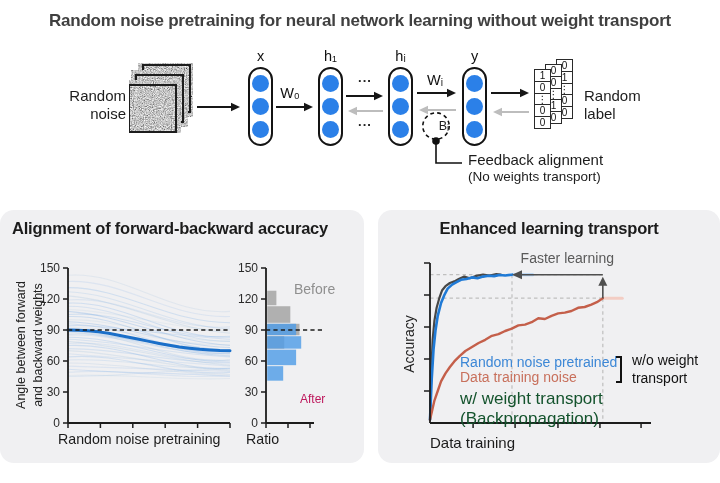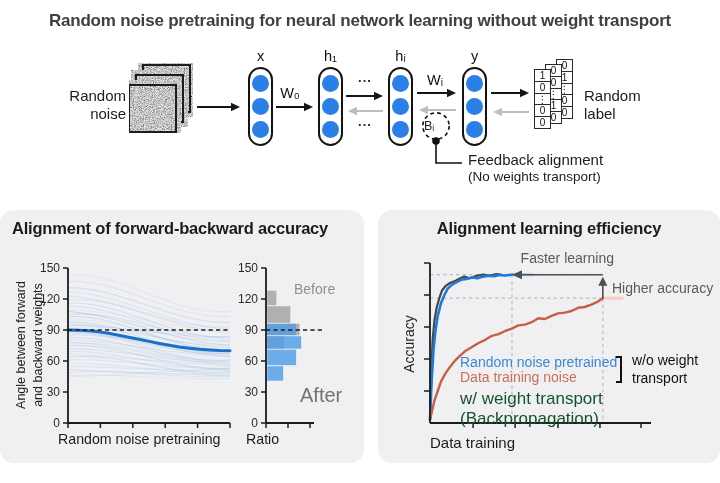--- a/index.html
+++ b/index.html
@@ -117,21 +117,21 @@
   <div class="abs caps" style="left:462px;top:67px">
     <div class="node"></div>
       <div class="node"></div>
       <div class="node"></div>
   </div>
 
   <div class="abs wlab" style="left:270px;top:85px">W₀</div>
   <div class="abs wlab" style="left:415px;top:72px">Wᵢ</div>
   <div class="abs dots" style="left:351px;top:70px">...</div>
   <div class="abs dots" style="left:351px;top:114px">...</div>
-  <div class="abs" style="left:424px;top:119px;width:25px;text-align:left;font-size:12.5px">Bᵢ</div>
+  <div class="abs" style="left:424px;top:119px;width:25px;text-align:right;font-size:12.5px">Bᵢ</div>
 
   <div class="abs" id="labelStack">
       <div class="lcol" style="left: 22px; top: 0px; z-index: 0;">
         <div class="lcell">0</div>
         <div class="lcell">1</div>
         <div class="lcell">⋮</div>
         <div class="lcell">0</div>
         <div class="lcell">0</div>
       </div>
       <div class="lcol" style="left: 11px; top: 5px; z-index: 1;">
@@ -243,24 +243,24 @@
       <rect x="237.2" y="78.19999999999999" width="17" height="12.433333333333337" fill="#a8a8a8" opacity="0.9"></rect>
       <rect x="237.2" y="65.79999999999998" width="28.9" height="11.400000000000006" fill="#4f9ce6" opacity="0.82"></rect>
       <rect x="237.2" y="78.19999999999999" width="34" height="12.433333333333337" fill="#4f9ce6" opacity="0.82"></rect>
       <rect x="237.2" y="91.63333333333333" width="28.9" height="15.533333333333331" fill="#4f9ce6" opacity="0.82"></rect>
       <rect x="237.2" y="108.16666666666666" width="15.979999999999999" height="14.5" fill="#4f9ce6" opacity="0.82"></rect>
       <line x1="236" y1="71.99999999999999" x2="292" y2="71.99999999999999" stroke="#1c1c1c" stroke-width="1.4" stroke-dasharray="4.2 3.2"></line>
     </svg>
   <div class="abs axlab nowrap" style="left:58px;top:431px;width:184px;font-size:14.2px">Random noise pretraining</div>
   <div class="abs axlab" style="left:246px;top:431px;width:80px;font-size:14.2px">Ratio</div>
   <div class="abs" style="left:294px;top:281px;font-size:14px;color:#8f8f8f">Before</div>
-  <div class="abs" style="left:300px;top:384px;font-size:20px;color:#737373">After</div>
+  <div class="abs" style="left:300px;top:392px;font-size:12px;color:#be185d">After</div>
 
   <div class="abs panel" id="panelR"></div>
-  <div class="abs ptitle" style="left:378px;top:219px;width:342px;text-align:center">Alignment learning efficiency</div>
+  <div class="abs ptitle" style="left:378px;top:219px;width:342px;text-align:center">Enhanced learning transport</div>
   <div class="abs rot" id="ylabR">Accuracy</div>
   <svg class="abs" id="effSvg" style="left:395px;top:250px" width="322" height="188" viewBox="0 0 322 188">
       <line x1="35" y1="24.680000000000007" x2="207.822" y2="24.680000000000007" stroke="#bfbfbf" stroke-width="1.2" stroke-dasharray="3.5 3"></line>
       <line x1="35" y1="48.19999999999999" x2="207.822" y2="48.19999999999999" stroke="#bfbfbf" stroke-width="1.2" stroke-dasharray="3.5 3"></line>
       <line x1="116.991" y1="24.680000000000007" x2="116.991" y2="173" stroke="#bfbfbf" stroke-width="1.2" stroke-dasharray="3.5 3"></line>
       <line x1="207.822" y1="48.19999999999999" x2="207.822" y2="173" stroke="#bfbfbf" stroke-width="1.2" stroke-dasharray="3.5 3"></line>
       <line x1="117.875" y1="24.680000000000007" x2="137.765" y2="24.680000000000007" stroke="#aed0f2" stroke-width="3" stroke-linecap="round"></line>
       <line x1="208.70600000000002" y1="48.19999999999999" x2="227.27" y2="48.19999999999999" stroke="#f3cdc4" stroke-width="3" stroke-linecap="round"></line>
       <polyline points="35,169.8 36.326,120.19999999999999 37.652,89.8 39.42,70.6 41.63,57.80000000000001 44.282,48.19999999999999 47.155,40.20000000000002 50.47,36.19999999999999 54.89,33 59.31,31.400000000000006 63.730000000000004,29 69.255,26.599999999999994 74.78,28.19999999999999 81.41,25.799999999999983 88.03999999999999,24.519999999999982 94.67,25.47999999999999 101.3,24.19999999999999 105.72,24.519999999999982" fill="none" stroke="#474747" stroke-width="2.2" stroke-linejoin="round" stroke-linecap="round"></polyline>
       <polyline points="35,169.8 36.768,128.2 38.536,99.39999999999999 40.525,80.2 42.735,65.8 46.05,53 49.365,45 52.68,38.599999999999994 57.1,34.599999999999994 61.519999999999996,32.19999999999999 65.94,29.80000000000001 71.465,29 76.99000000000001,27.400000000000006 82.515,28.19999999999999 88.03999999999999,26.599999999999994 93.565,25.799999999999983 99.08999999999999,26.120000000000005 104.615,25 110.14,25.47999999999999 116.991,24.680000000000007" fill="none" stroke="#1f7ad6" stroke-width="2.6" stroke-linejoin="round" stroke-linecap="round"></polyline>
@@ -276,21 +276,20 @@
       <line x1="120.08500000000001" y1="173" x2="120.08500000000001" y2="178" stroke="#1c1c1c" stroke-width="1.5"></line>
       <line x1="162.959" y1="173" x2="162.959" y2="178" stroke="#1c1c1c" stroke-width="1.5"></line>
       <line x1="204.949" y1="173" x2="204.949" y2="178" stroke="#1c1c1c" stroke-width="1.5"></line>
       <line x1="246.05499999999998" y1="173" x2="246.05499999999998" y2="178" stroke="#1c1c1c" stroke-width="1.5"></line>
       <line x1="207.822" y1="24.680000000000007" x2="125.991" y2="24.680000000000007" stroke="#4f4f4f" stroke-width="1.6"></line>
       <polygon points="116.991,24.680000000000007 126.991,20.180000000000007 126.991,29.180000000000007" fill="#4f4f4f"></polygon>
       <line x1="207.822" y1="48.19999999999999" x2="207.822" y2="31.680000000000007" stroke="#4f4f4f" stroke-width="1.6"></line>
       <polygon points="207.822,26.680000000000007 203.322,35.68000000000001 212.322,35.68000000000001" fill="#4f4f4f"></polygon>
     </svg>
   <div class="abs gray" style="left:504px;top:250px;width:110px;text-align:right;font-size:14px">Faster learning</div>
-  <div class="abs gray" style="left:612px;top:280px;font-size:14px">Higher accuracy</div>
   <div class="abs" style="left:460px;top:354px;font-size:14px;color:#3c87d6">Random noise pretrained</div>
   <div class="abs" style="left:460px;top:369px;font-size:14px;color:#c8705c">Data training noise</div>
   <div class="abs" id="bracket"></div>
   <div class="abs pre" style="left:632px;top:351px;font-size:14px;line-height:18px;color:#111">w/o weight
 transport</div>
   <div class="abs" style="left:460px;top:389px;font-size:17px;color:#14532d">w/ weight transport (Backpropagation)</div>
   <div class="abs axlab" style="left:430px;top:434px;width:221px;font-size:15px">Data training</div>
 </div>
 
 </body></html>

